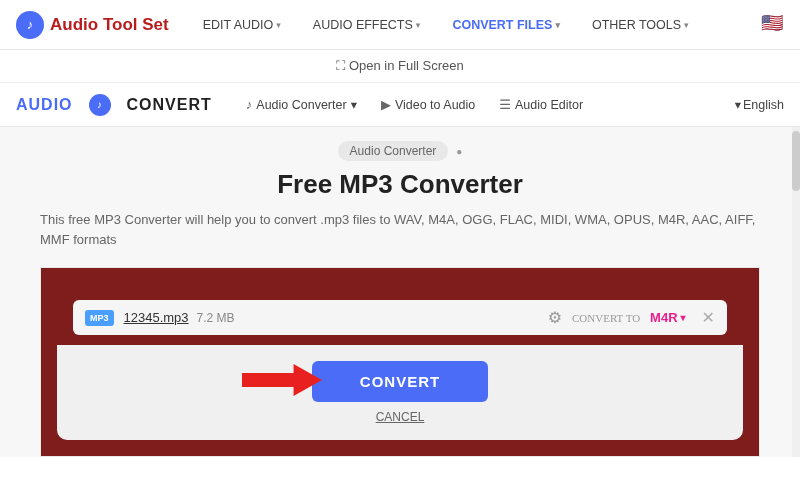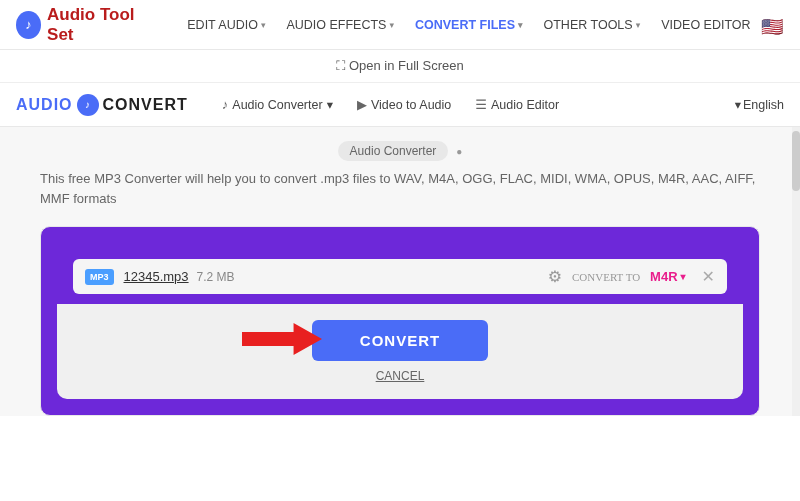--- a/index.html
+++ b/index.html
@@ -13,21 +13,21 @@
     }
     .logo-area {
       display: flex; align-items: center; gap: 6px; margin-right: 24px;
     }
     .logo-icon {
       width: 28px; height: 28px; background: #4a6cf7; border-radius: 50%;
       display: flex; align-items: center; justify-content: center; color: #fff; font-size: 13px; font-weight: bold;
     }
     .logo-text { font-size: 17px; font-weight: 700; color: #b91c1c; }
     .top-nav-links {
-      display: flex; align-items: flex-end; gap: 1px; flex: 1;
+      display: flex; align-items: flex-start; gap: 12px; flex: 1;
     }
     .nav-link {
       font-size: 12.5px; color: #444; padding: 6px 10px; cursor: pointer;
       display: flex; align-items: center; gap: 3px; white-space: nowrap;
     }
     .nav-link.active { color: #4a6cf7; font-weight: 600; }
     .nav-link .chevron { font-size: 9px; color: #888; }
     .flag { font-size: 18px; margin-left: auto; }
 
     
@@ -36,21 +36,21 @@
       border-bottom: 1px solid #eee; cursor: pointer;
     }
     .fullscreen-bar span { font-size: 13px; }
 
     
     .inner-nav {
       display: flex; align-items: center; padding: 0 16px; height: 44px;
       border-bottom: 1px solid #e8e8e8; background: #fff;
     }
     .inner-logo {
-      display: flex; align-items: center; gap: 4px; margin-right: 24px;
+      display: flex; align-items: center; gap: 16px; margin-right: 24px;
     }
     .inner-logo-text-audio { color: #4a6cf7; font-weight: 800; font-size: 16px; letter-spacing: 1px; }
     .inner-logo-icon {
       width: 22px; height: 22px; background: #4a6cf7; border-radius: 50%;
       display: inline-flex; align-items: center; justify-content: center; color: #fff; font-size: 10px;
     }
     .inner-logo-text-convert { color: #222; font-weight: 800; font-size: 16px; letter-spacing: 1px; }
     .inner-nav-links { display: flex; align-items: center; gap: 4px; flex: 1; }
     .inner-nav-link {
       font-size: 12.5px; color: #444; padding: 4px 10px; cursor: pointer;
@@ -89,21 +89,21 @@
     
     .page-title {
       text-align: center; font-size: 26px; font-weight: 800; color: #222; margin-bottom: 10px;
     }
     .page-desc {
       text-align: left; font-size: 13px; color: #666; margin-bottom: 18px; line-height: 1.5;
     }
 
     
     .converter-box {
-      background: #6d28d9; border-radius: 10px; border: 1px solid #e8e8e8;
+      background: #7f1d1d; border-radius: 0; border: 1px solid #e8e8e8;
       padding: 32px; margin-bottom: 0;
     }
 
     
     .file-row {
       display: flex; align-items: center; background: #f5f5f5; border-radius: 6px;
       padding: 8px 12px; margin-bottom: 10px;
     }
     .file-icon {
       background: #4a9eff; color: #fff; font-size: 9px; font-weight: 700;
@@ -169,23 +169,20 @@
       <span class="chevron">▾</span>
     </div>
     <div class="nav-link active">
       <span>CONVERT FILES</span>
       <span class="chevron">▾</span>
     </div>
     <div class="nav-link">
       <span>OTHER TOOLS</span>
       <span class="chevron">▾</span>
     </div>
-    <div class="nav-link">
-      <span>VIDEO EDITOR</span>
-    </div>
     <div class="flag">🇺🇸</div>
   </div>
 </nav>
 
 <div class="fullscreen-bar">
   <span>⛶</span>
   <span>Open in Full Screen</span>
 </div>
 
 <div class="inner-nav">
@@ -216,20 +213,21 @@
 </div>
 
 <div class="content-area">
   <div class="main-content">
 
     <div class="breadcrumb-area">
       <span class="breadcrumb-item">Audio Converter</span>
       <span class="breadcrumb-dot">●</span>
     </div>
 
+    <h1 class="page-title">Free MP3 Converter</h1>
     <p class="page-desc">This free MP3 Converter will help you to convert .mp3 files to WAV, M4A, OGG, FLAC, MIDI, WMA, OPUS, M4R, AAC, AIFF, MMF formats</p>
 
     <div class="converter-box">
 
       <div class="file-row">
         <span class="file-icon">MP3</span>
         <span class="file-name">12345.mp3</span>
         <span class="file-size">7.2 MB</span>
         <div class="file-actions">
           <span class="settings-icon">⚙</span>

